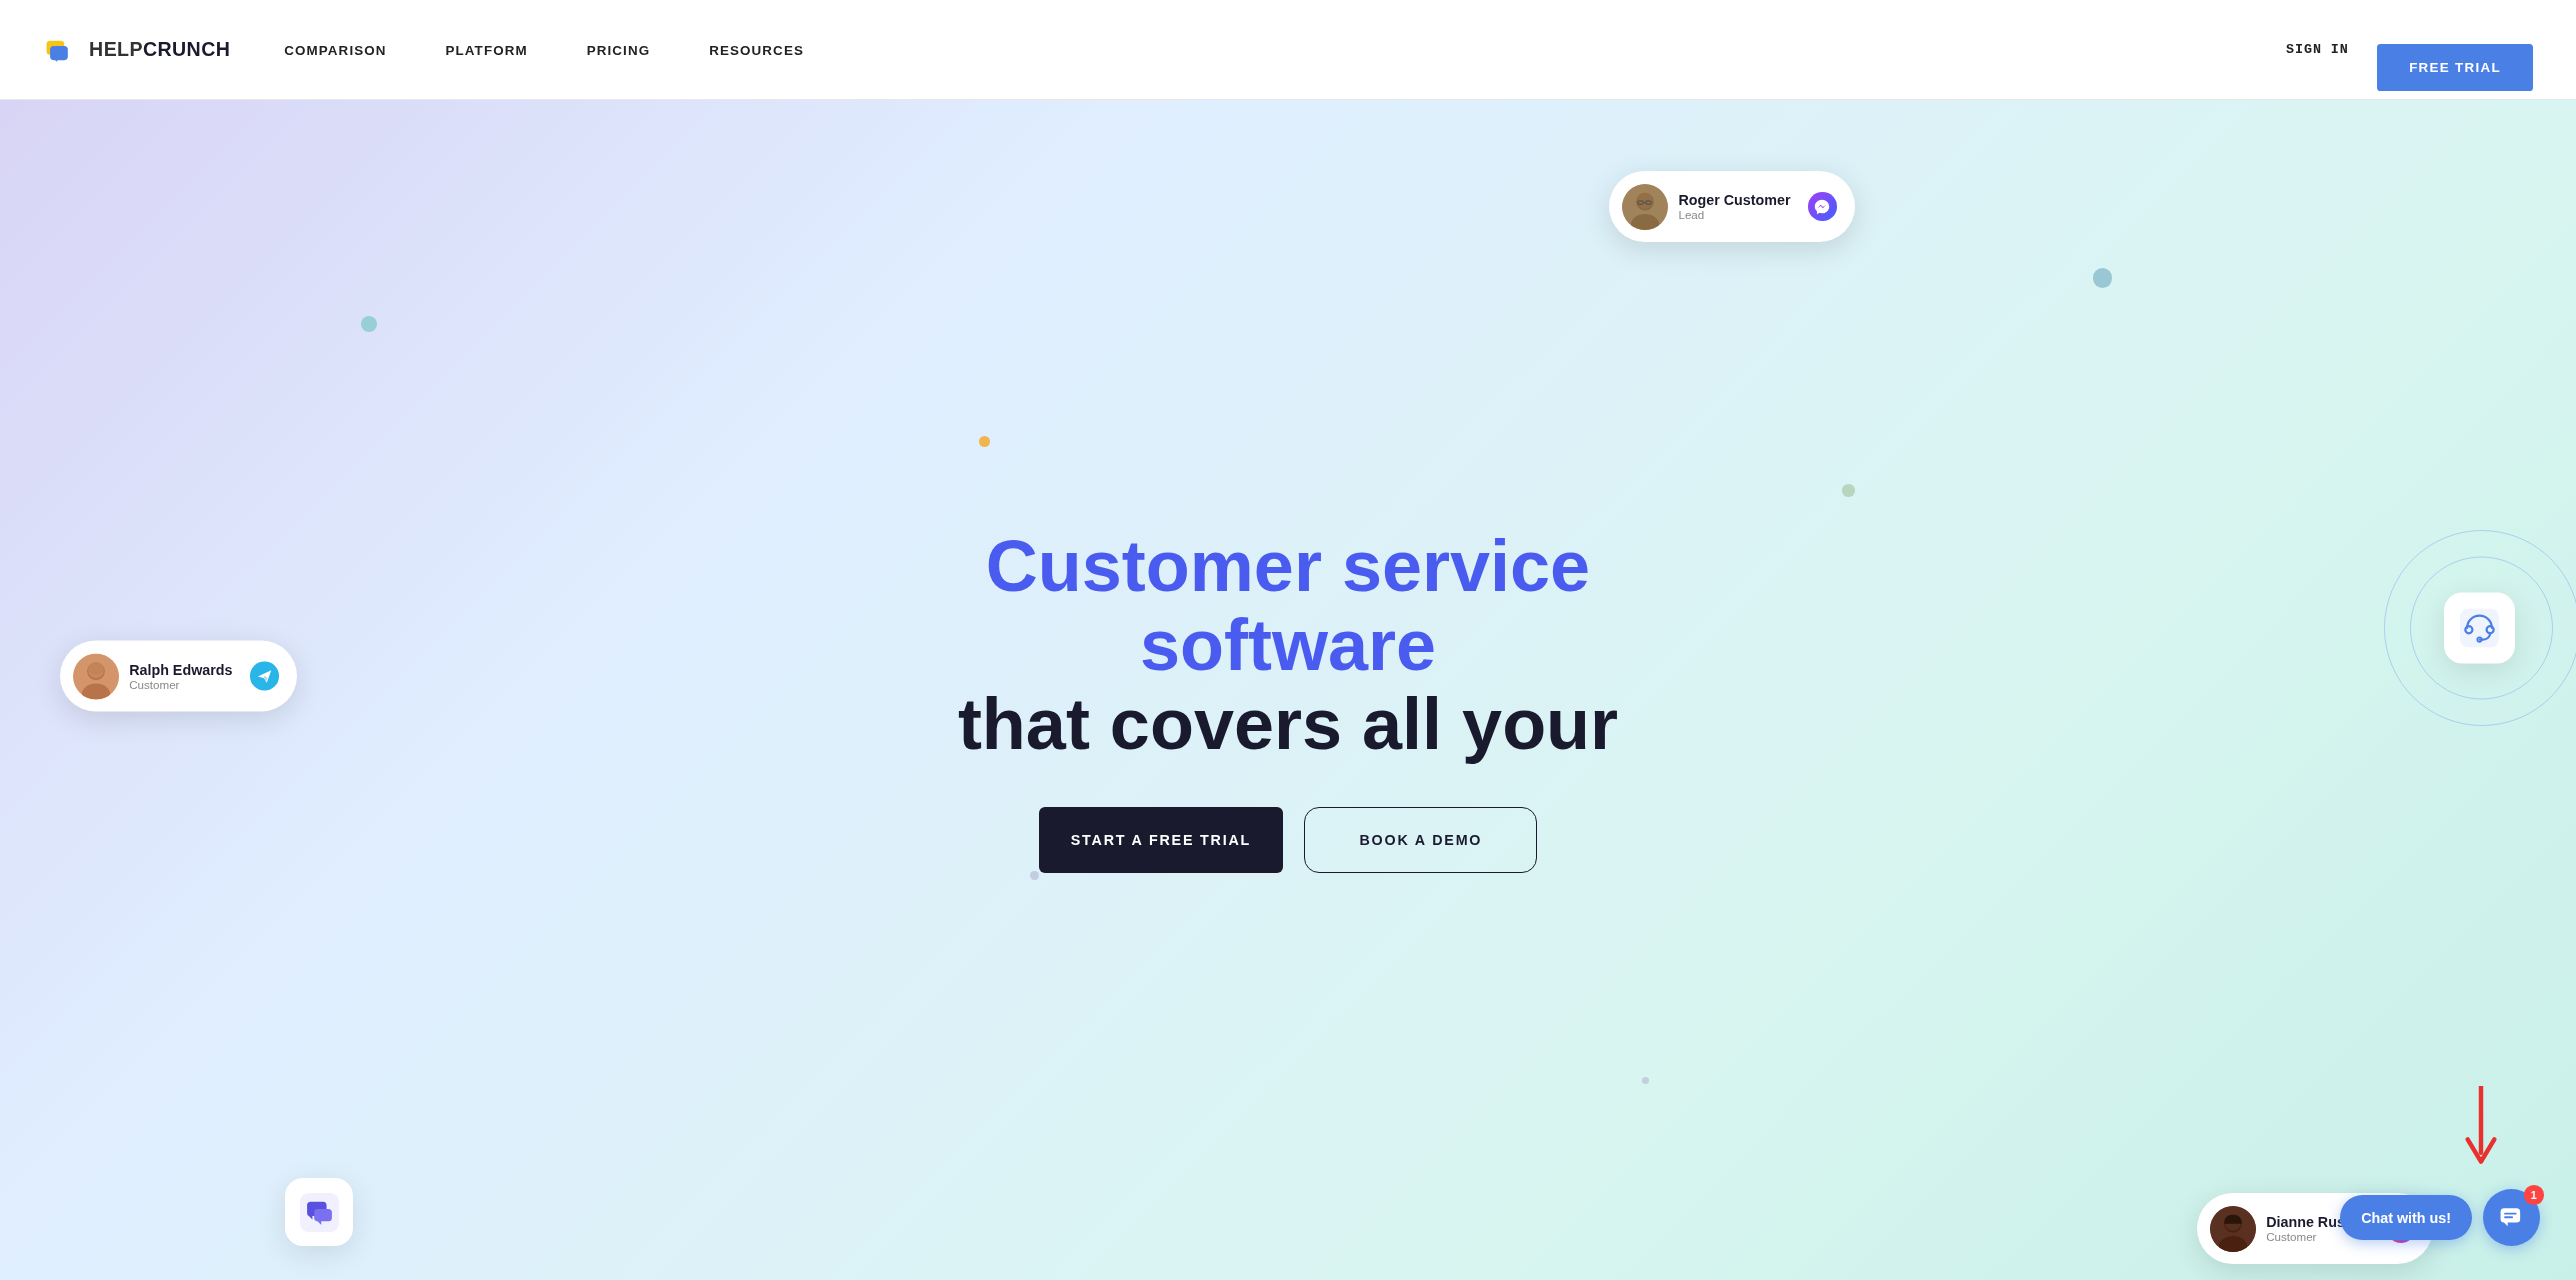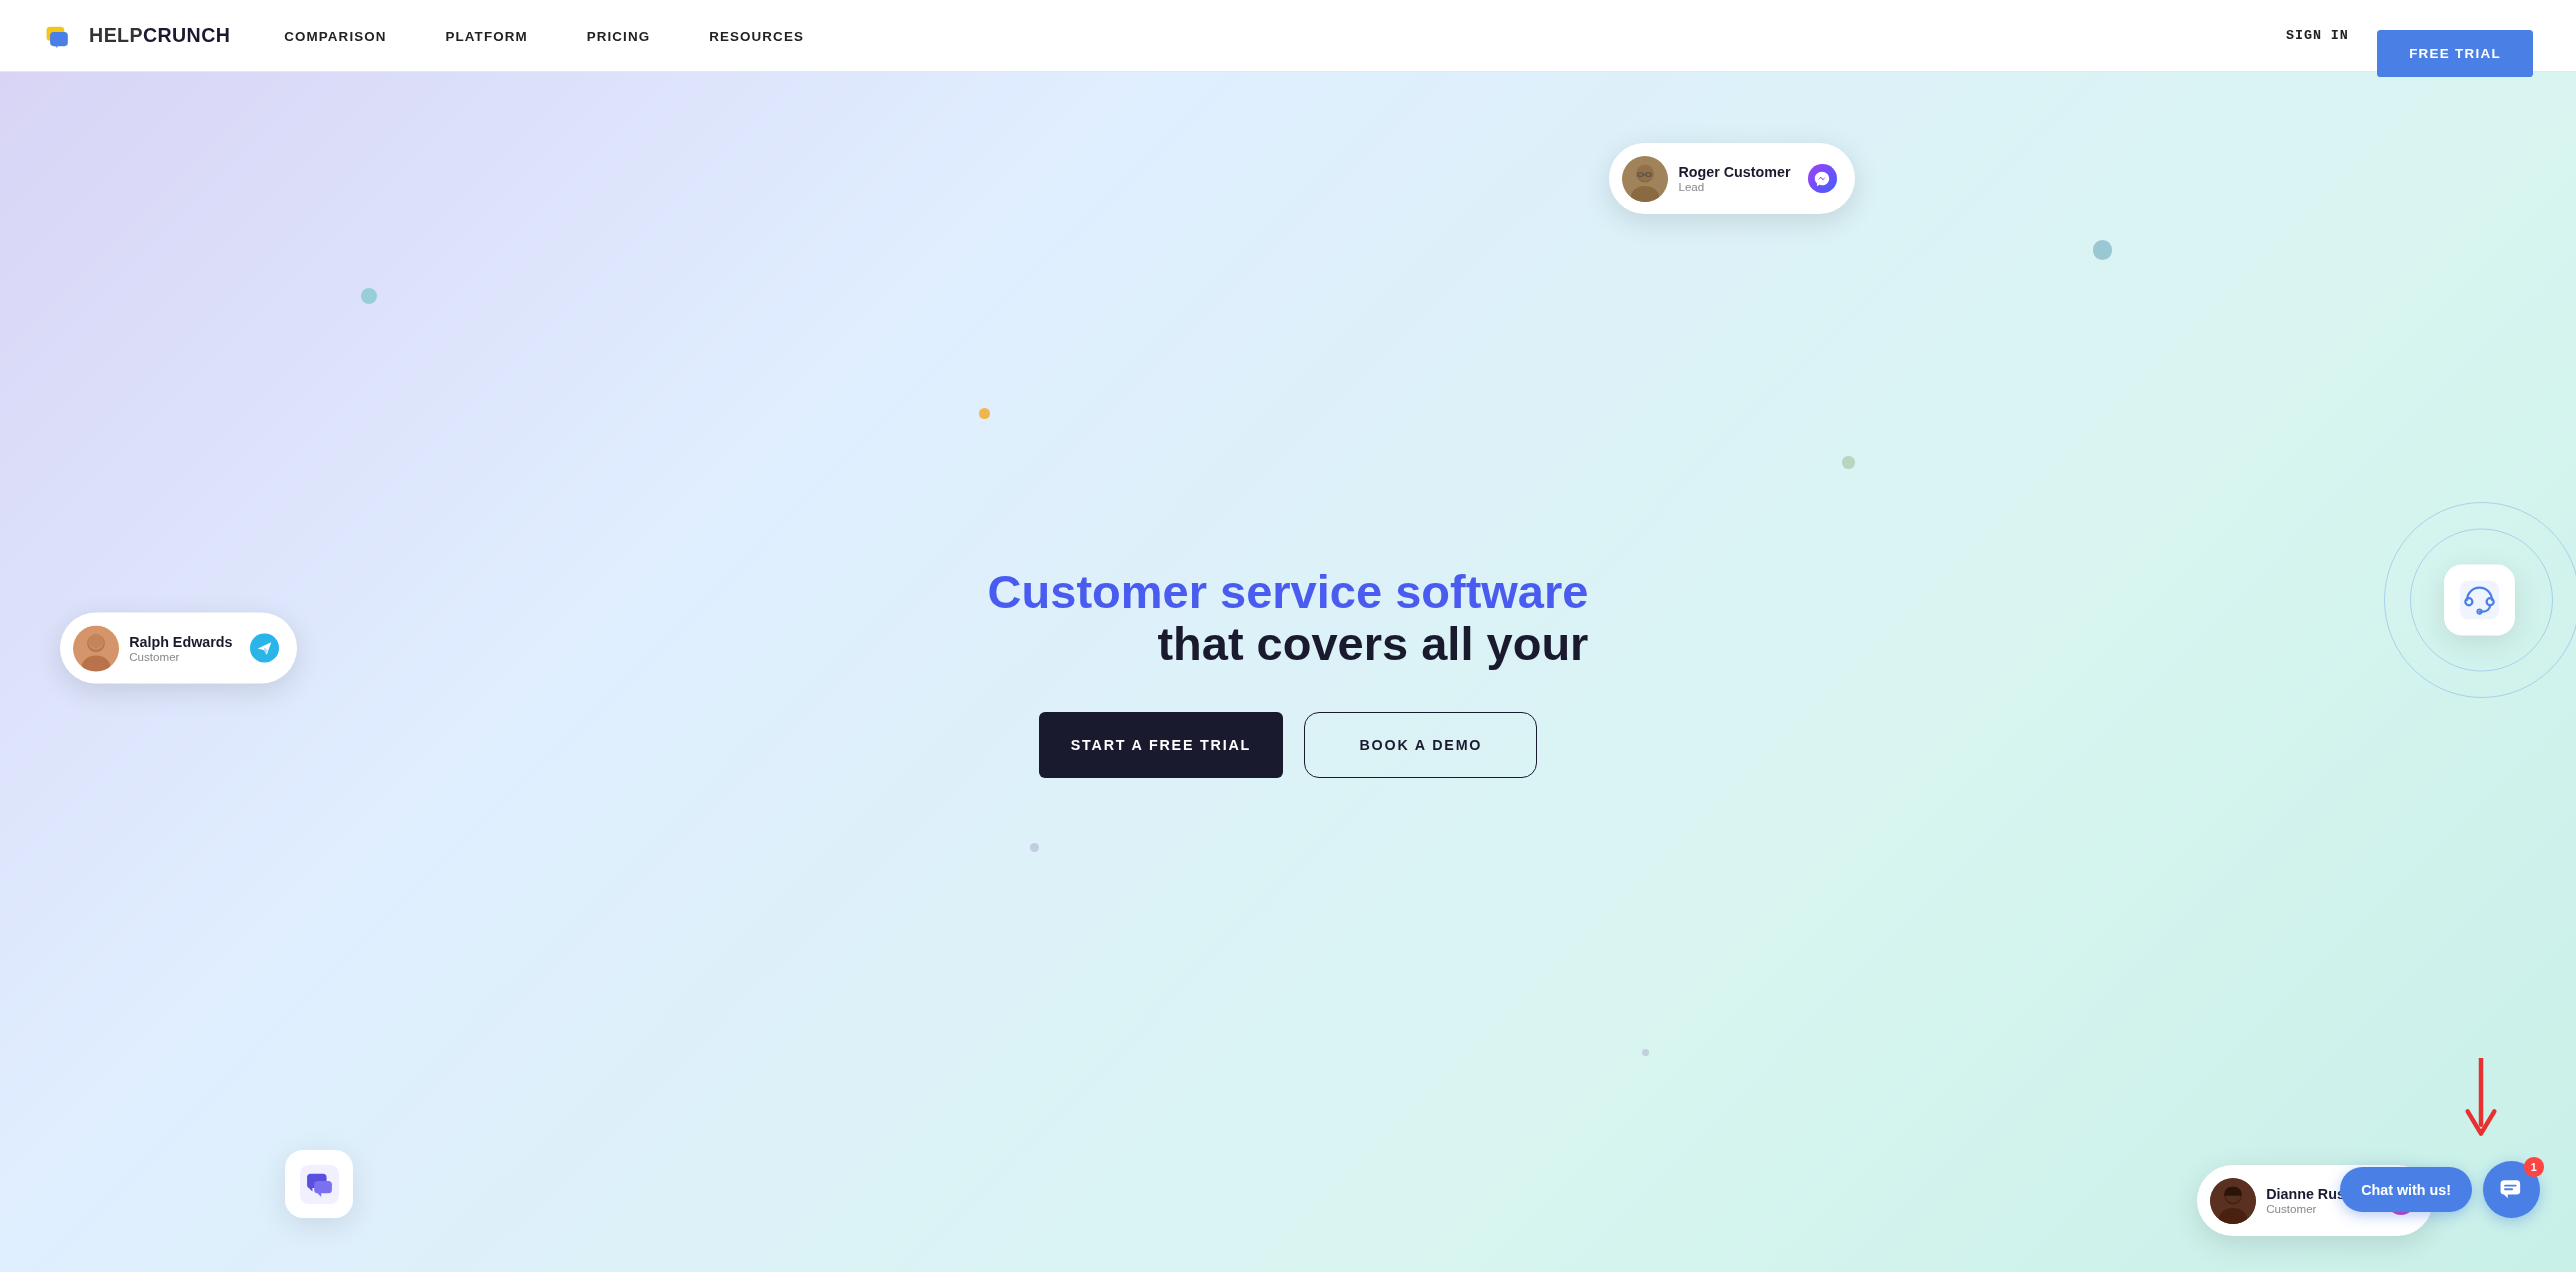--- a/index.html
+++ b/index.html
@@ -3,21 +3,21 @@
   <meta charset="utf-8">
   <style>
     * { margin: 0; padding: 0; box-sizing: border-box; }
     body { font-family: 'Arial', sans-serif; overflow-x: hidden; background: #fff; }
 
     
     .navbar {
       display: flex;
       align-items: center;
       padding: 0 43px;
-      height: 72px;
+      height: 100px;
       background: #fff;
       border-bottom: 0.9px solid #e8e8e8;
       position: relative;
       z-index: 10;
     }
     .logo {
       display: flex;
       align-items: center;
       gap: 7.1px;
       margin-right: 54px;
@@ -95,25 +95,24 @@
       pointer-events: none;
     }
 
     .hero-content {
       text-align: center;
       max-width: 803px;
       z-index: 2;
       position: relative;
     }
     .hero-title {
-      font-size: 47px;
+      font-size: 72px;
       font-weight: 900;
       line-height: 1.1;
       margin-bottom: 43px;
-      text-align: right;
     }
     .hero-title .blue { color: #4a5cf0; }
     .hero-title .dark { color: #1a1a2e; }
 
     .hero-buttons {
       display: flex;
       gap: 21.4px;
       justify-content: center;
     }
     .btn-primary {

